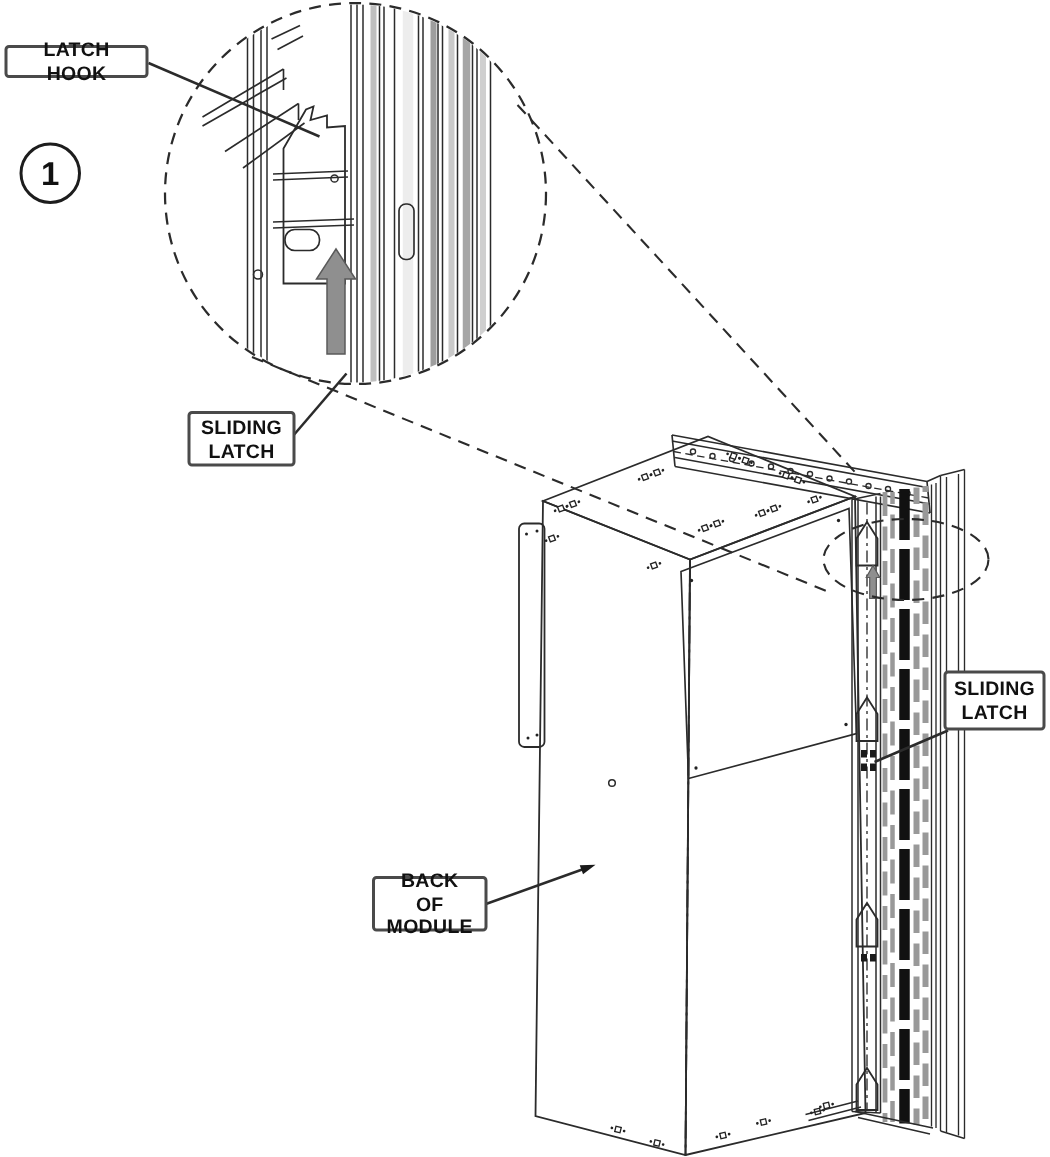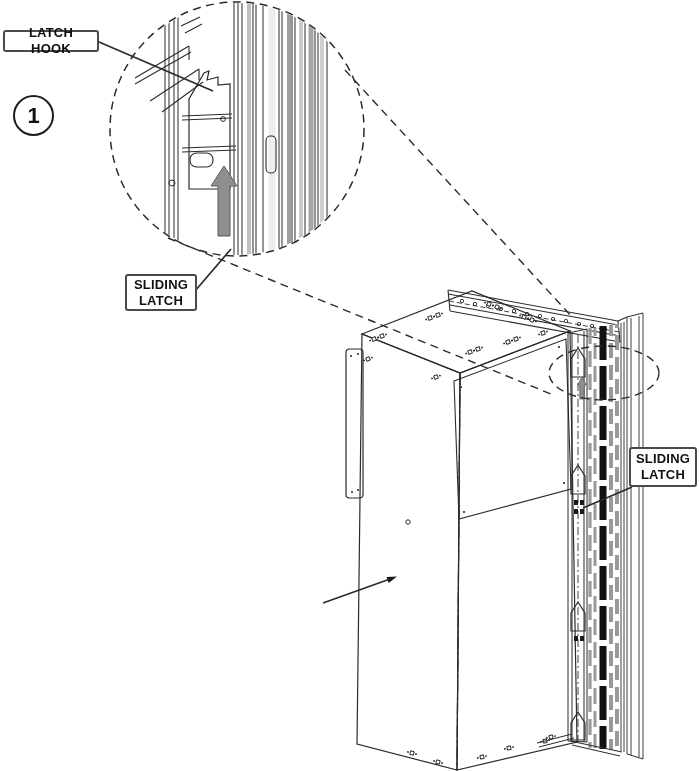--- a/index.html
+++ b/index.html
@@ -240,14 +240,15 @@
 </svg>
 
 <div class="step">1</div>
 
 <div class="callout" style="left:3px;top:30px;width:96px;height:22px;">LATCH HOOK</div>
 
 <div class="callout" style="left:125px;top:274px;width:72px;height:37px;">SLIDING LATCH</div>
 
 <div class="callout" style="left:629px;top:447px;width:68px;height:40px;">SLIDING LATCH</div>
 
+<div class="callout" style="left:248px;top:584px;width:77px;height:37px;">BACK OF MODULE</div>
 
 </div>
 
 </body></html>

